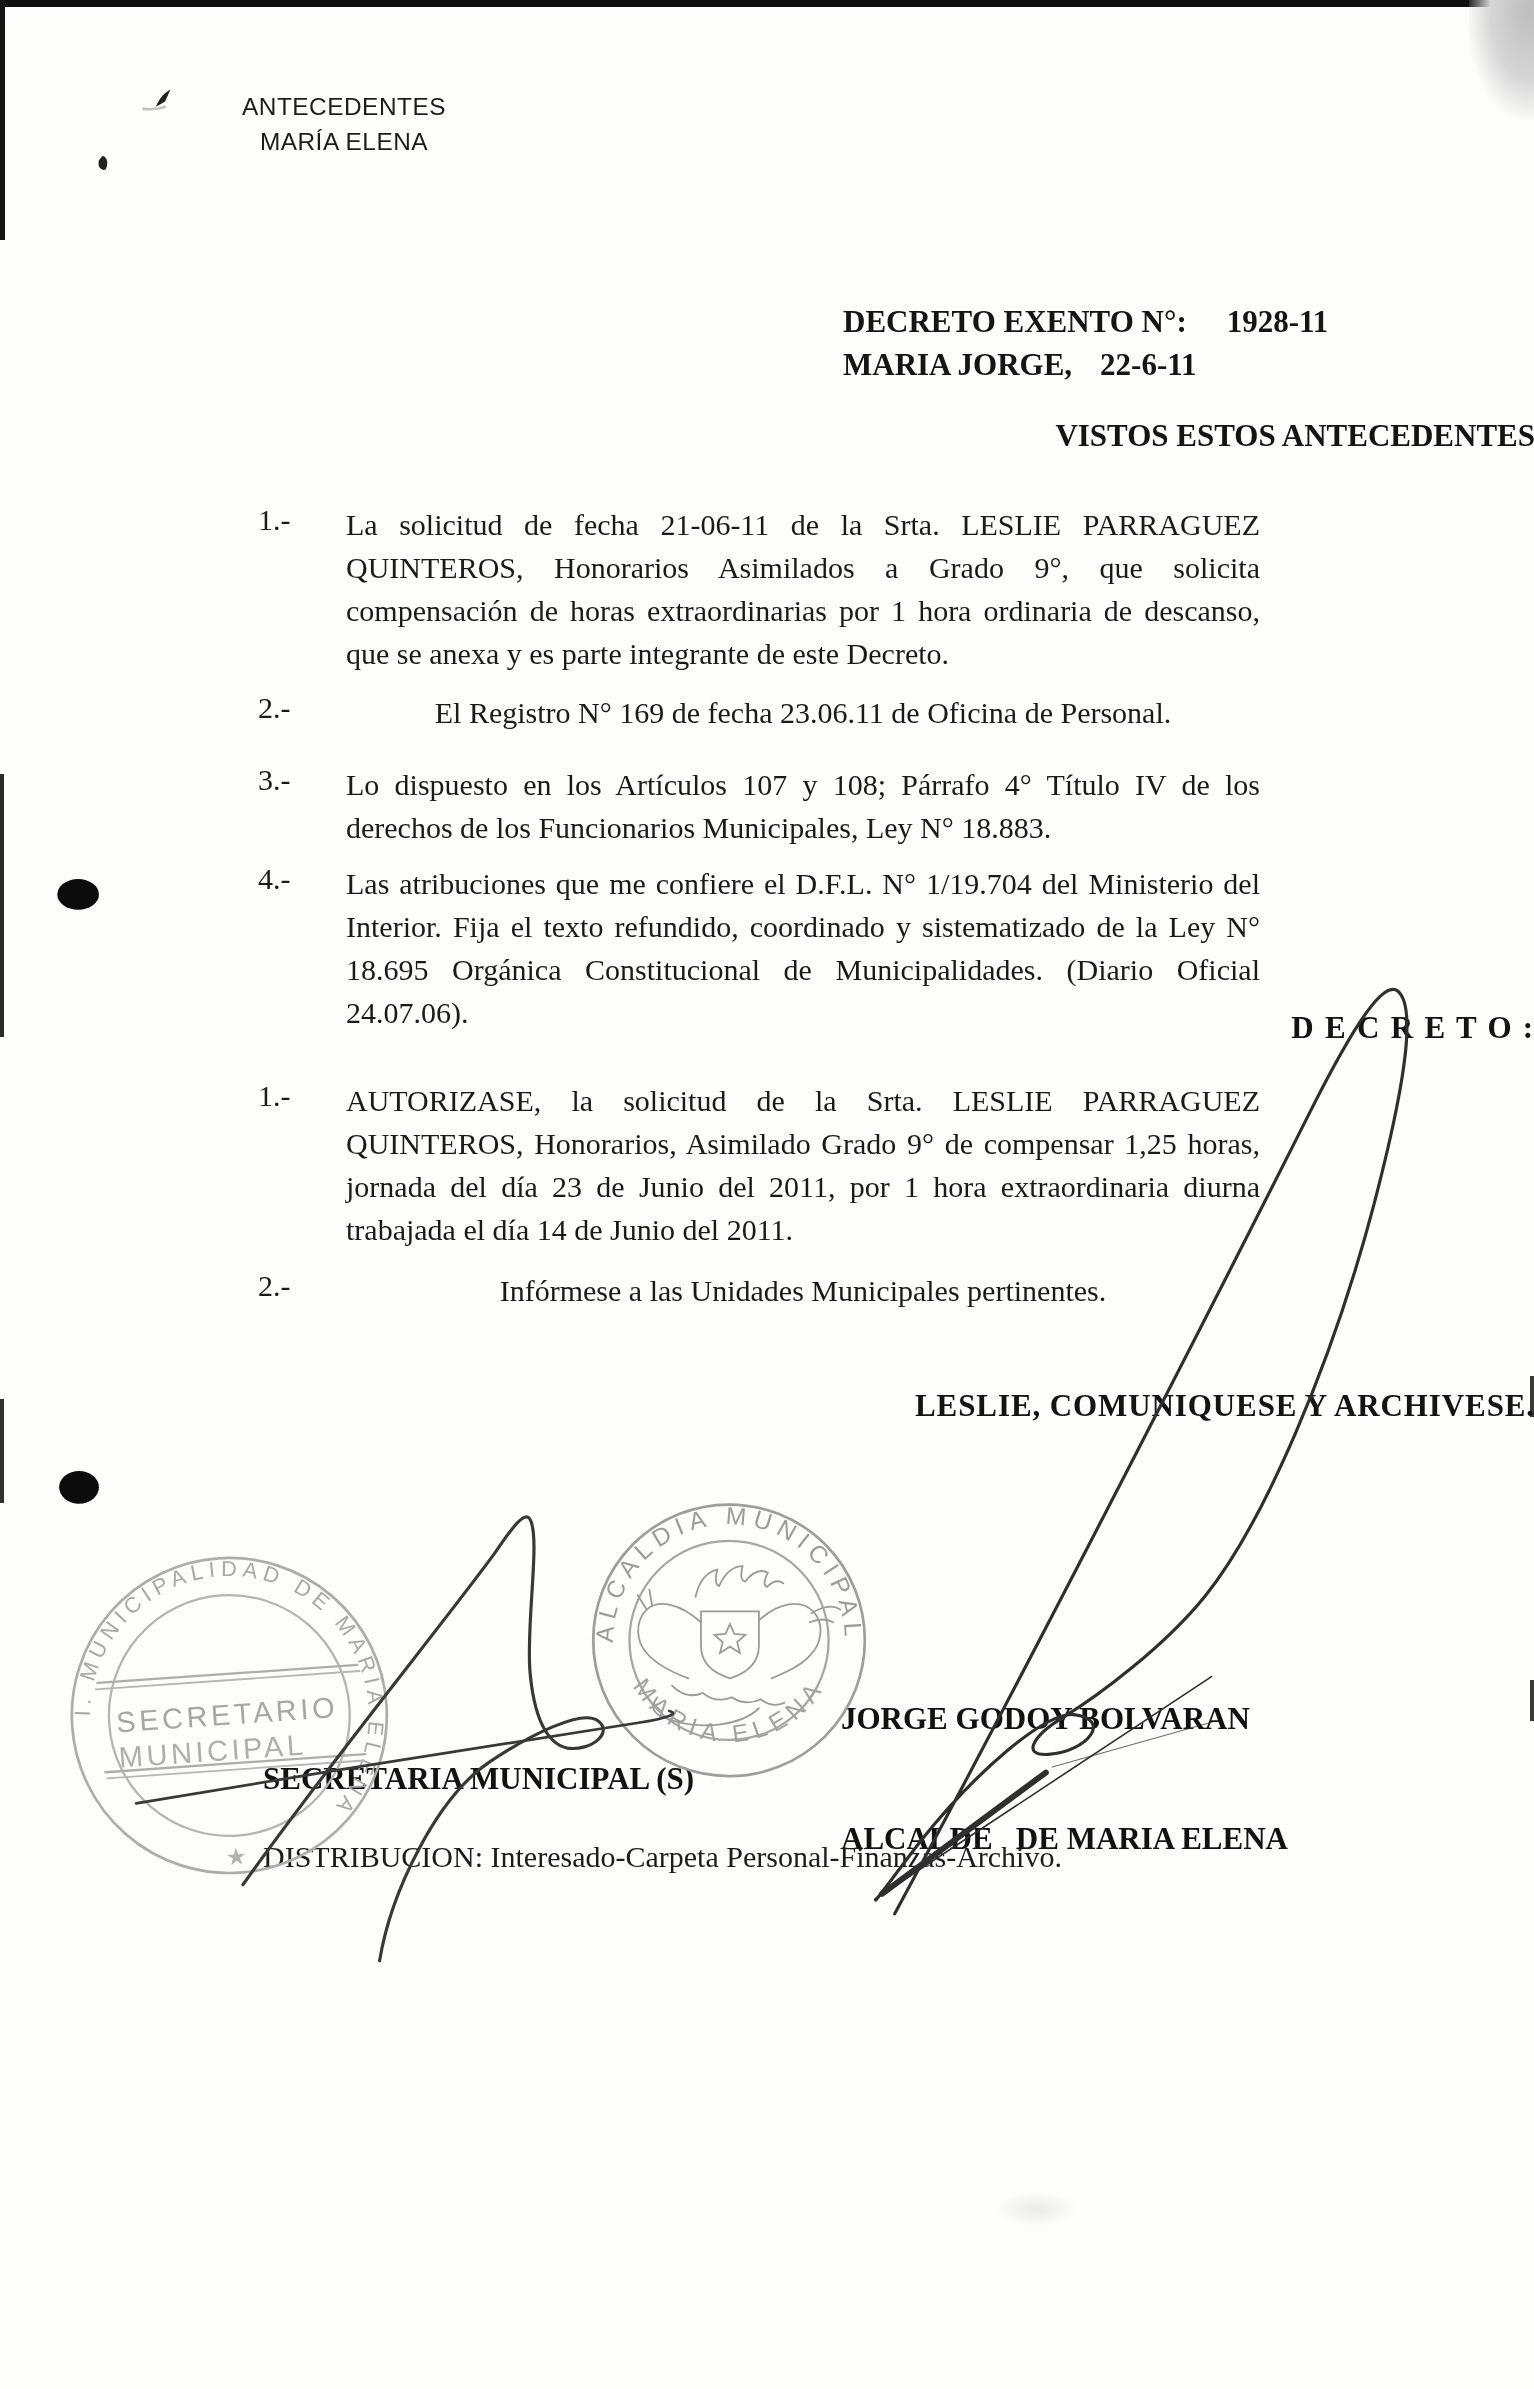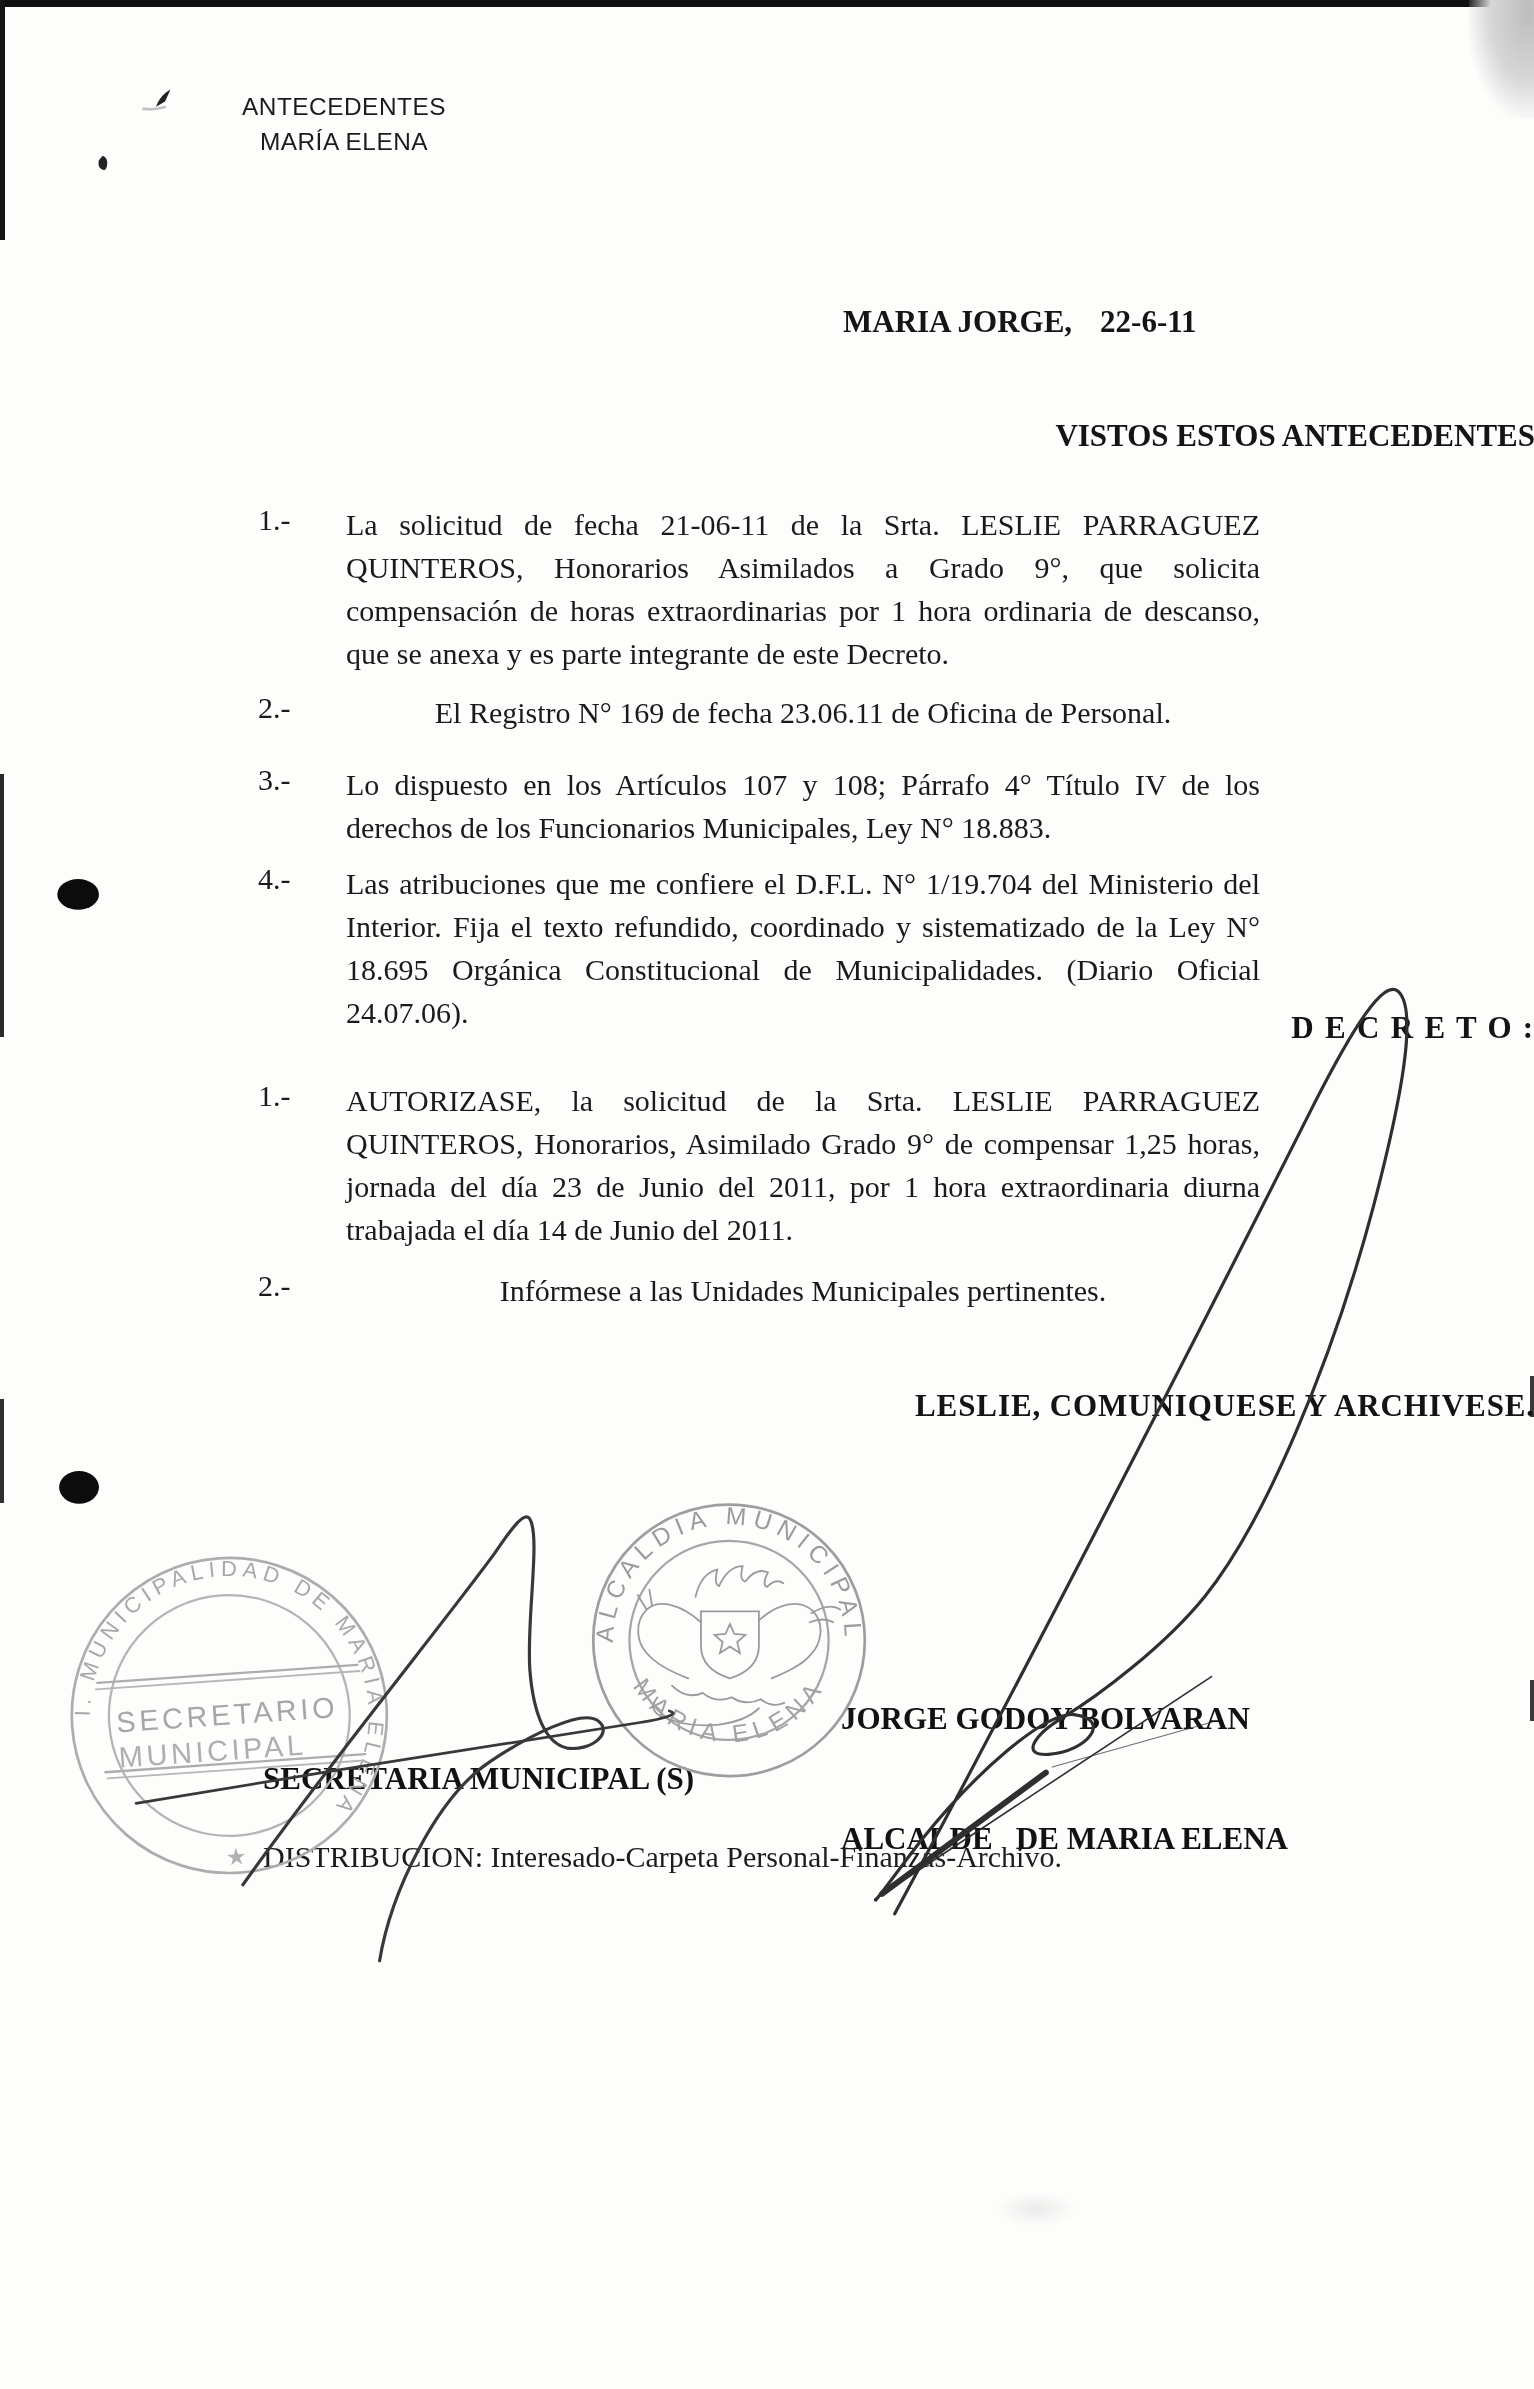--- a/index.html
+++ b/index.html
@@ -60,20 +60,21 @@
 <div class="abs edge-right-2"></div>
 <div class="abs corner-blotch"></div>
 <div class="abs smudge"></div>
 
 <div class="abs letterhead">
   <div>ANTECEDENTES</div>
   <div>MARÍA ELENA</div>
 </div>
 
 <div class="abs dec-header">
+  <div><span>DECRETO EXENTO N°:</span><span class="num">1928-11</span></div>
   <div><span>MARIA JORGE,</span><span class="date">22-6-11</span></div>
 </div>
 
 <div class="abs h-center" style="top:418px;">VISTOS ESTOS ANTECEDENTES</div>
 
 <div class="abs item" style="top:503px;">
   <span class="num">1.-</span>
   <div class="txt">La solicitud de fecha 21-06-11 de la Srta. LESLIE PARRAGUEZ QUINTEROS, Honorarios Asimilados a Grado 9°, que solicita compensación de horas extraordinarias por 1 hora ordinaria de descanso, que se anexa y es parte integrante de este Decreto.</div>
 </div>
 <div class="abs item" style="top:691px;">

